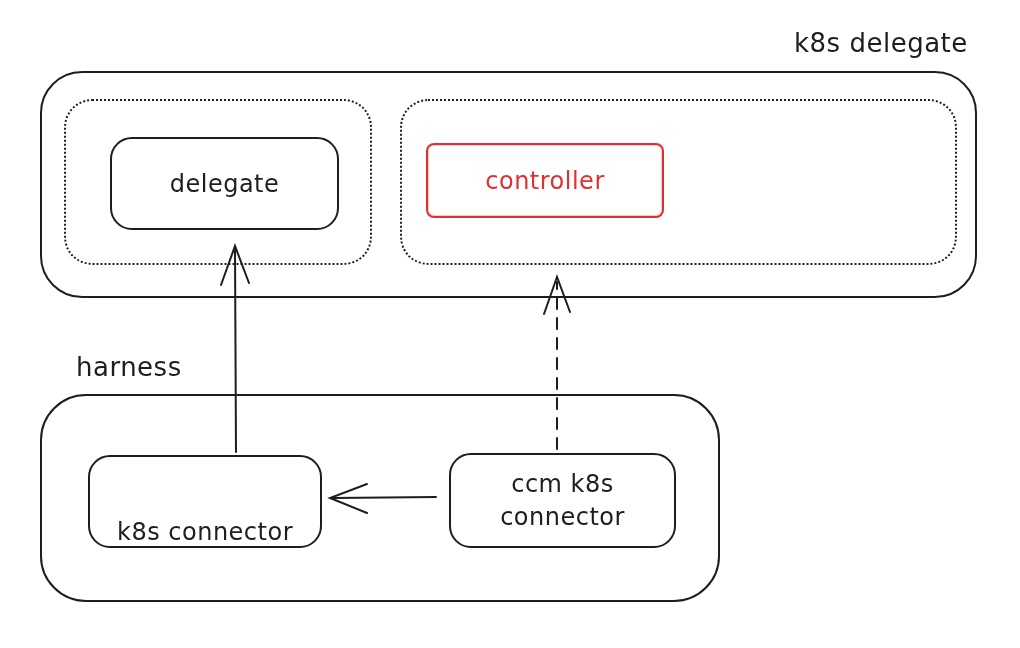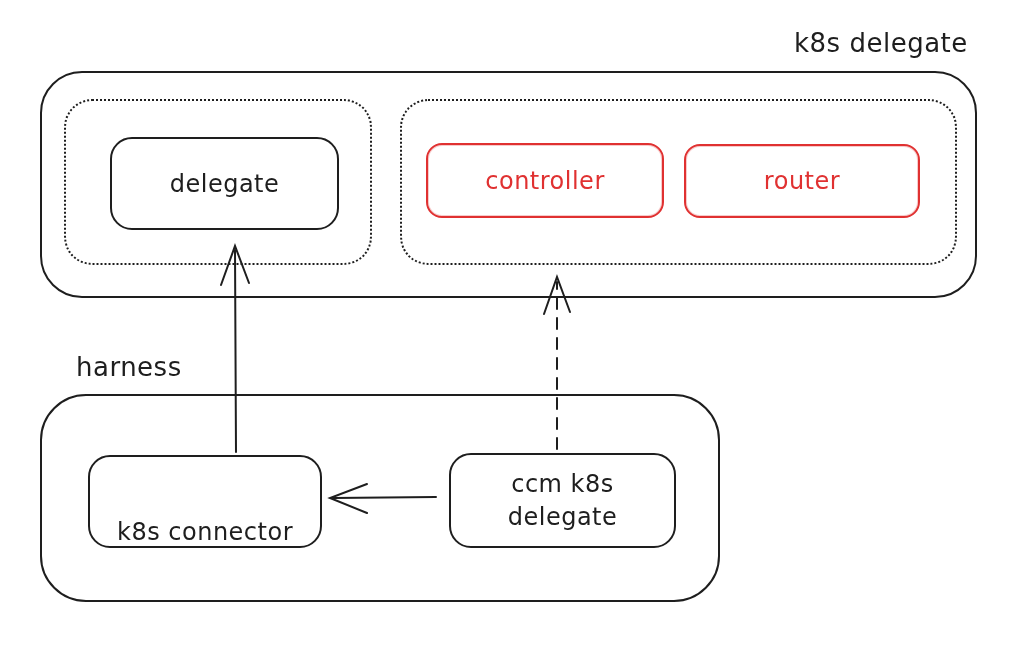--- a/index.html
+++ b/index.html
@@ -56,21 +56,21 @@
     justify-content:center;
     text-align:center;
     font-size:24px;
     letter-spacing:.5px;
     color:var(--stroke);
     background:var(--bg);
   }
   .node.red{
     border-color:var(--accent);
     color:var(--accent);
-    border-radius:16px;
+    border-radius:8px;
     box-shadow:0 0 0 1px rgba(224,49,49,.25) inset;
   }
   .delegate-node{ left:44px; top:36px; width:229px; height:93px; }
   .controller-node{ left:24px; top:42px; width:238px; height:75px; }
   .router-node{ left:282px; top:43px; width:236px; height:74px; }
   .k8s-connector-node{ left:46px; top:59px; width:234px; height:93px;align-items:flex-end; }
   .ccm-node{ left:407px; top:57px; width:227px; height:95px; line-height:1.35; }
   .ccm-node .wrap{ display:block; width:150px; margin:0 auto; }
 
   .arrow-layer{
@@ -93,37 +93,34 @@
     <div class="dotted-box dotted-left">
       <div class="node delegate-node">
         <span>delegate</span>
       </div>
     </div>
 
     <div class="dotted-box dotted-right">
       <div class="node red controller-node">
         <span>controller</span>
       </div>
-      <div class="node red router-node">
-        <span>router</span>
-      </div>
     </div>
 
   </div>
 
   <div class="floating-label harness-label">harness</div>
 
   <div class="outer-box harness-box">
 
     <div class="node k8s-connector-node">
       <span>k8s connector</span>
     </div>
 
     <div class="node ccm-node">
-      <span class="wrap">ccm k8s delegate</span>
+      <span class="wrap">ccm k8s connector</span>
     </div>
 
   </div>
 
   <svg class="arrow-layer" viewBox="0 0 1020 648">
 
     <g stroke="#1e1e1e" stroke-width="2" fill="none" stroke-linecap="round">
       <line x1="236" y1="452" x2="235" y2="250"></line>
       <polyline points="221,285 235,246 249,283"></polyline>
     </g>

